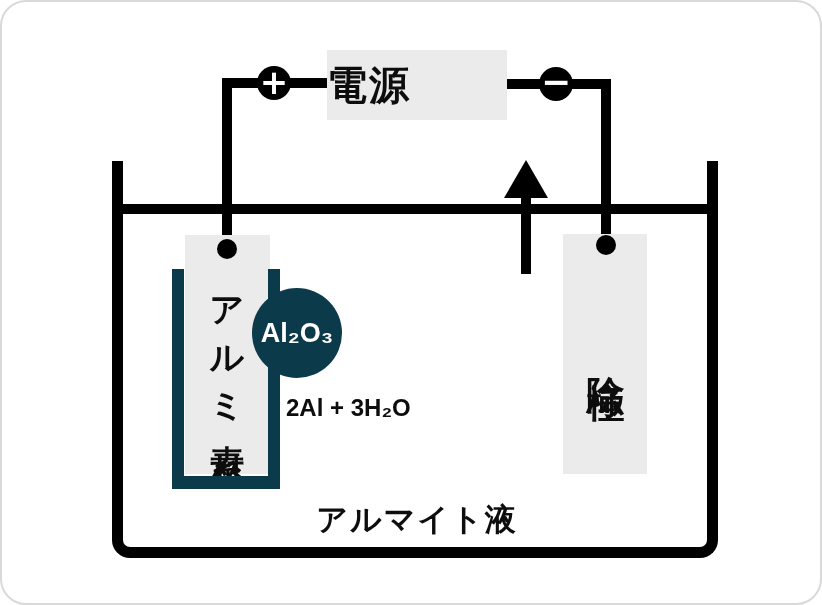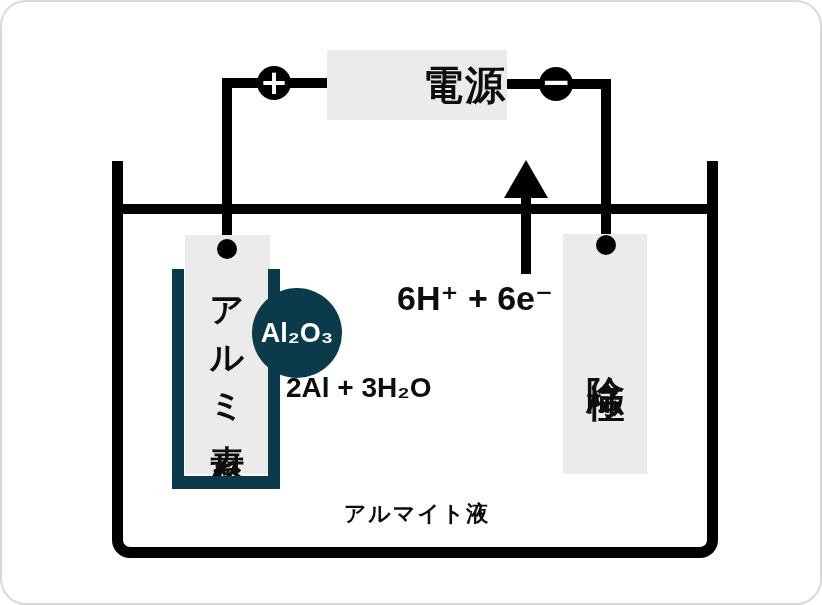--- a/index.html
+++ b/index.html
@@ -24,21 +24,21 @@
     position:absolute;left:110px;top:159px;width:606px;height:397px;
     border-left:11px solid var(--line);
     border-right:11px solid var(--line);
     border-bottom:11px solid var(--line);
     border-bottom-left-radius:18px;border-bottom-right-radius:18px;
     background:transparent;
   }
   .liquid-line{position:absolute;left:113px;top:202px;width:600px;height:10px;background:var(--line);}
   .power-box{
     position:absolute;left:325px;top:48px;width:180px;height:70px;
-    background:var(--panel);display:flex;align-items:center;justify-content:flex-end;
+    background:var(--panel);display:flex;align-items:center;justify-content:flex-start;
   }
   .power-box span{font-size:40px;font-weight:700;color:var(--ink);letter-spacing:2px;}
   .terminal{
     position:absolute;width:34px;height:34px;border-radius:50%;
     background:var(--line);color:#ffffff;
     display:flex;align-items:center;justify-content:center;
     font-family:"DejaVu Sans",sans-serif;font-weight:700;
   }
   .terminal.plus{left:255px;top:64px;font-size:34px;line-height:1;padding-bottom:3px;}
   .terminal.minus{left:537px;top:65px;font-size:36px;line-height:1;padding-bottom:4px;}
@@ -74,26 +74,26 @@
     position:absolute;left:502px;top:158px;width:0;height:0;
     border-left:22px solid transparent;border-right:22px solid transparent;
     border-bottom:38px solid var(--line);
   }
   .arrow-shaft{position:absolute;left:519px;top:192px;width:10px;height:80px;background:var(--line);}
   .ion-label{
     position:absolute;left:373px;top:276px;width:200px;text-align:center;
     font-size:34px;font-weight:700;color:var(--ink);
   }
   .equation{
-    position:absolute;left:284px;top:365px;
-    font-size:28px;font-weight:700;color:var(--ink);line-height:41px;white-space:nowrap;
+    position:absolute;left:284px;top:385px;
+    font-size:24px;font-weight:700;color:var(--ink);line-height:41px;white-space:nowrap;
   }
   .solution-label{
     position:absolute;left:290px;top:497px;width:250px;text-align:center;
-    font-size:22px;font-weight:700;color:var(--ink);letter-spacing:2px;
+    font-size:31px;font-weight:700;color:var(--ink);letter-spacing:2px;
   }
 </style>
 </head>
 <body>
 
 <div class="page">
 
   <div class="wire" style="left:220px;top:76px;width:108px;height:10px"></div>
   <div class="wire" style="left:220px;top:76px;width:10px;height:176px"></div>
   <div class="wire" style="left:503px;top:77px;width:106px;height:10px"></div>
@@ -121,21 +121,20 @@
   </div>
   <div class="dot" style="left:215px;top:237px"></div>
   <div class="dot" style="left:594px;top:233px"></div>
 
   <div class="oxide-circle">
     <span>Al₂O₃</span>
   </div>
 
   <div class="arrow-head"></div>
   <div class="arrow-shaft"></div>
-  <div class="ion-label">6H⁺ + 6e⁻</div>
 
   <div class="equation">
     <div>2Al + 3H₂O</div>
   </div>
 
   <div class="solution-label">アルマイト液</div>
 
 </div>
 
 </body></html>

